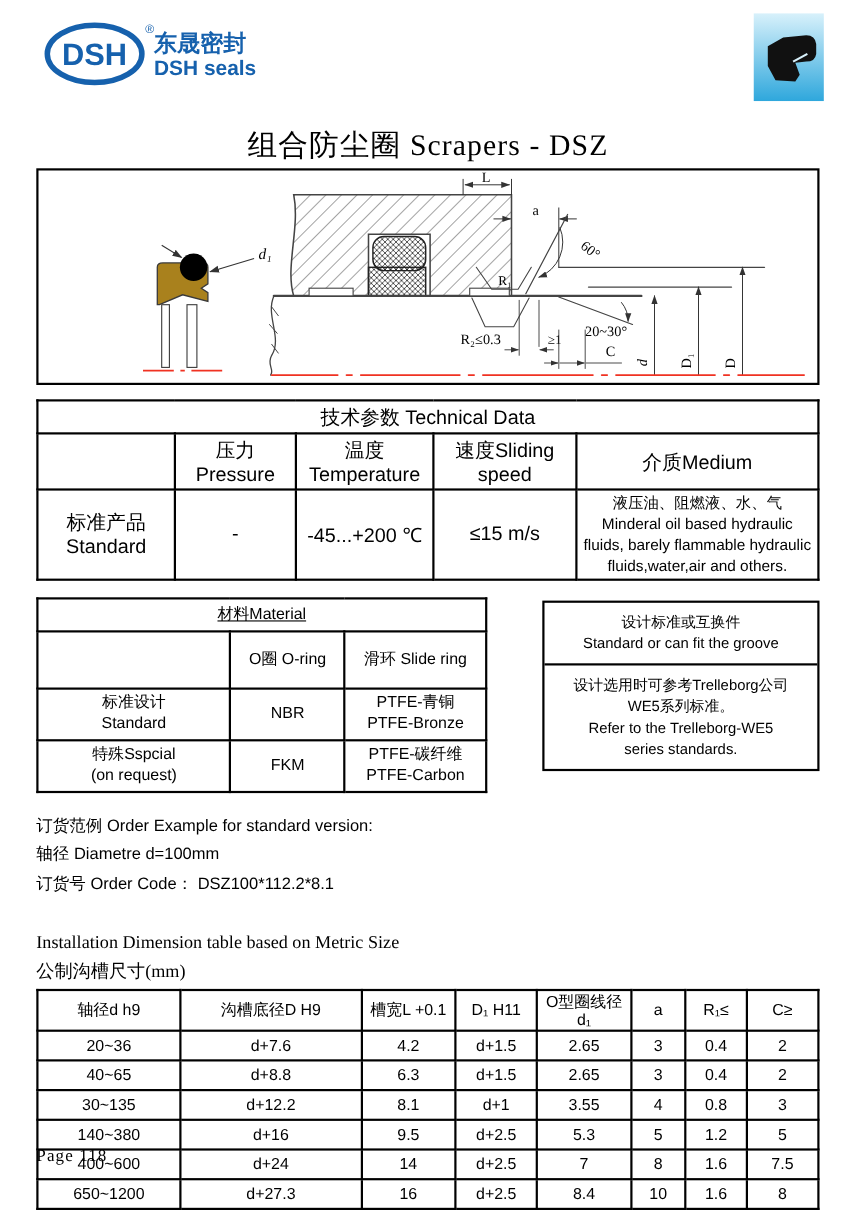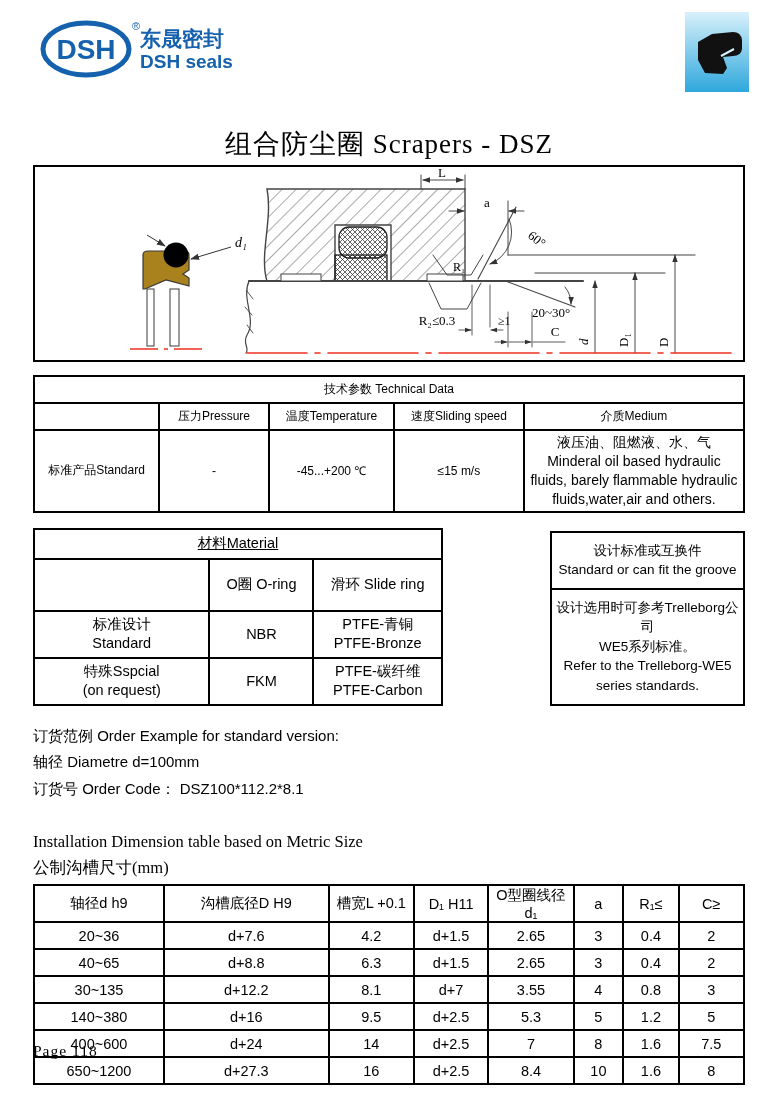--- a/index.html
+++ b/index.html
@@ -7,46 +7,46 @@
          font-family:"Liberation Sans", sans-serif; color:#000; }
   .page { position:relative; width:778px; height:1116px; padding:0 33px; }
 
   
   .hdr { position:relative; height:108px; }
   .logo { position:absolute; left:7px; top:16px; }
   .corner-icon { position:absolute; right:-4px; top:12px; }
 
   
   .title { text-align:center; font-family:"Liberation Serif", serif;
-           font-size:27px; letter-spacing:1px; margin-top:18px; margin-bottom:3px; }
+           font-size:27px; letter-spacing:1px; margin-top:6px; margin-bottom:3px; }
 
   
   .draw-box { border:2px solid #000; width:712px; height:197px; background:#fff; }
 
   
   table { border-collapse:collapse; width:100%; }
   td, th { border:2px solid #000; text-align:center; vertical-align:middle;
            font-weight:normal; }
 
   
   .tech-wrap { margin-top:13px; }
-  .tech td, .tech th { font-size:12px; padding:2px 4px; }
+  .tech td, .tech th { font-size:18px; padding:2px 4px; }
   .tech .t-title { height:27px; font-size:15px; }
   .tech .t-head  { height:27px; }
   .tech .t-data  { height:81px; }
   .tech .medium-cell { line-height:1.35; font-size:14px;border-radius:29px; }
 
   
   .mid { margin-top:15px; display:flex; justify-content:space-between; align-items:flex-start; }
   .material { width:410px; }
   .material td, .material th { font-size:14.5px; }
   .m-title { height:30px; font-size:15px;text-decoration:underline; }
   .m-head  { height:52px; }
   .m-row   { height:47px; line-height:1.3; }
-  .notes { width:195px; border:2px solid #000; margin-top:3px; }
+  .notes { width:252px; border:2px solid #000; margin-top:3px; }
   .notes .n-cell { padding:8px 4px; text-align:center; font-size:13.5px; line-height:1.45; }
   .notes .n-cell + .n-cell { border-top:2px solid #000; }
 
   
   .order { margin-top:17px; font-family:Liberation Sans, sans-serif; font-size:15px; line-height:1.78; }
 
   
   .inst { margin-top:26px; font-family:"Liberation Serif", serif; font-size:16.5px; line-height:1.6; }
 
   
@@ -301,21 +301,21 @@
             <td>d+1.5</td>
             <td>2.65</td>
             <td>3</td>
             <td>0.4</td>
             <td>2</td>
           </tr>
           <tr>
             <td>30~135</td>
             <td>d+12.2</td>
             <td>8.1</td>
-            <td>d+7</td>
+            <td>d+1</td>
             <td>3.55</td>
             <td>4</td>
             <td>0.8</td>
             <td>3</td>
           </tr>
           <tr>
             <td>140~380</td>
             <td>d+16</td>
             <td>9.5</td>
             <td>d+2.5</td>

